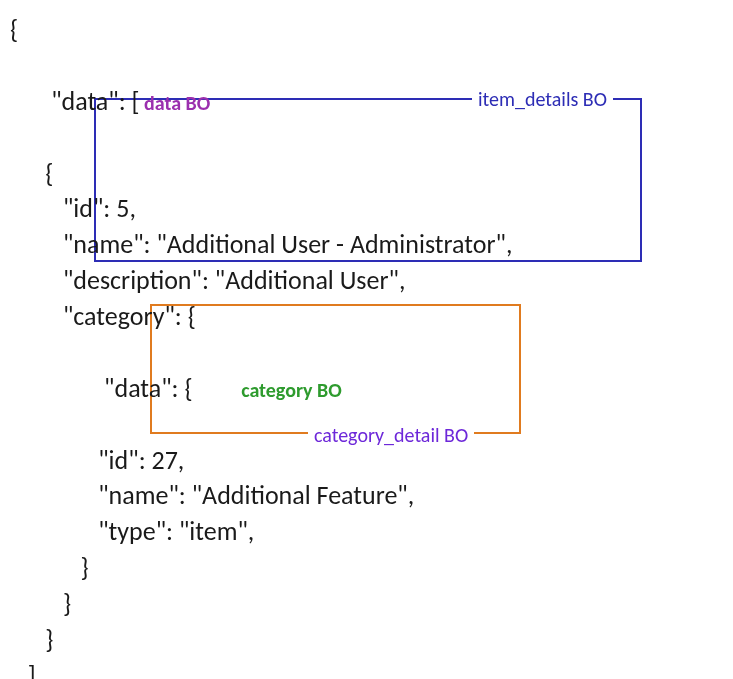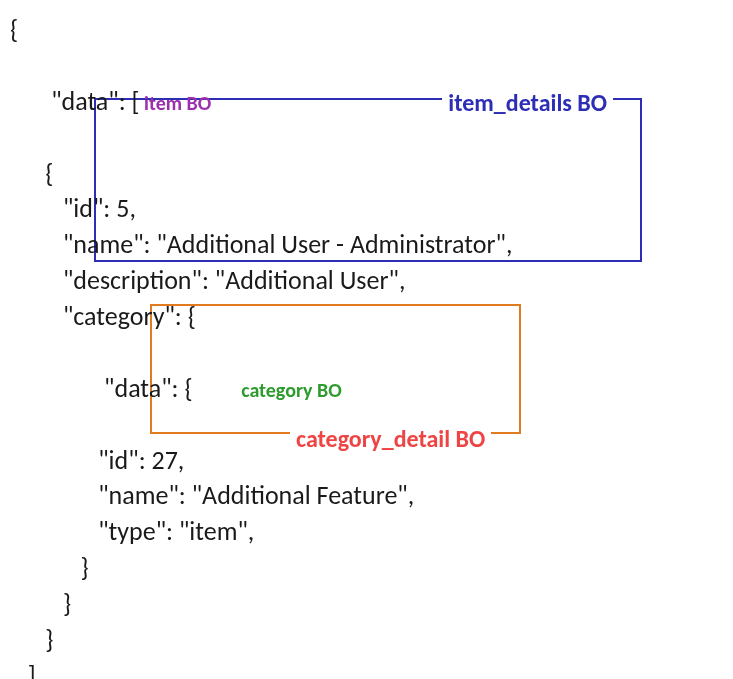--- a/index.html
+++ b/index.html
@@ -39,50 +39,50 @@
     border-color: #e07b1f;
     left: 140px;
     top: 292px;
     width: 371px;
     height: 130px;
   }
   .box-label {
     position: absolute;
     background: #fff;
     padding: 0 6px;
-    font-weight: 700;
-    font-size: 24px;
+    font-weight: 400;
+    font-size: 20px;
     white-space: nowrap;
   }
   .label-blue-top {
     color: #2d2db5;
     right: 110px;
     top: 74px;
   }
   .label-orange-bot {
-    color: #ef4444;
-    left: 280px;
+    color: #6d28d9;
+    left: 298px;
     top: 410px;
   }
 </style>
 </head>
 <body>
 
 <div class="wrap">
 
   <div class="box box-blue"></div>
   <div class="box-label label-blue-top">item_details BO</div>
 
   <div class="box box-orange"></div>
   <div class="box-label label-orange-bot">category_detail BO</div>
 
   <div class="line">{</div>
 
   <div class="line">
-    <span>   "data": [</span><span class="annot annot-purple"> item BO</span>
+    <span>   "data": [</span><span class="annot annot-purple"> data BO</span>
   </div>
 
   <div class="line">      {</div>
   <div class="line">         "id": 5,</div>
   <div class="line">         "name": "Additional User - Administrator",</div>
   <div class="line">         "description": "Additional User",</div>
   <div class="line">         "category": {</div>
 
   <div class="line">
     <span>            "data": {</span><span class="annot annot-green"> category BO</span>

